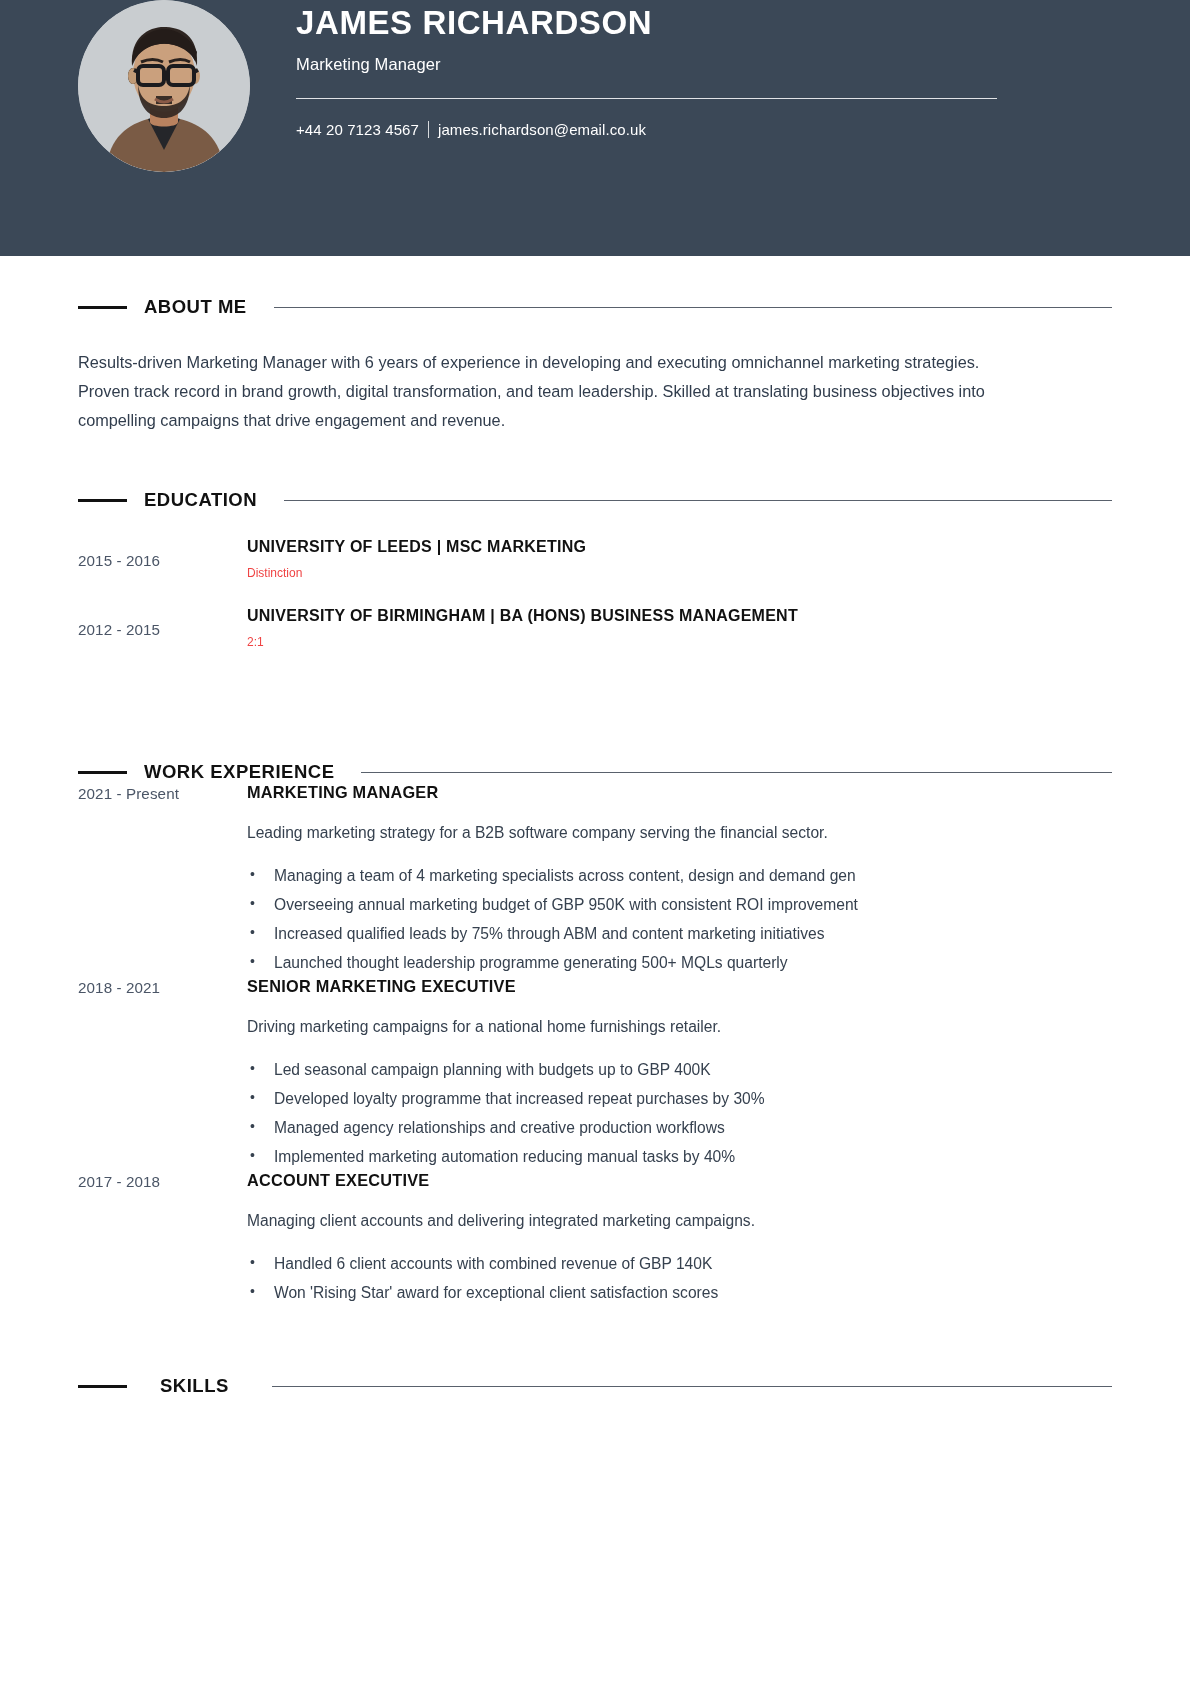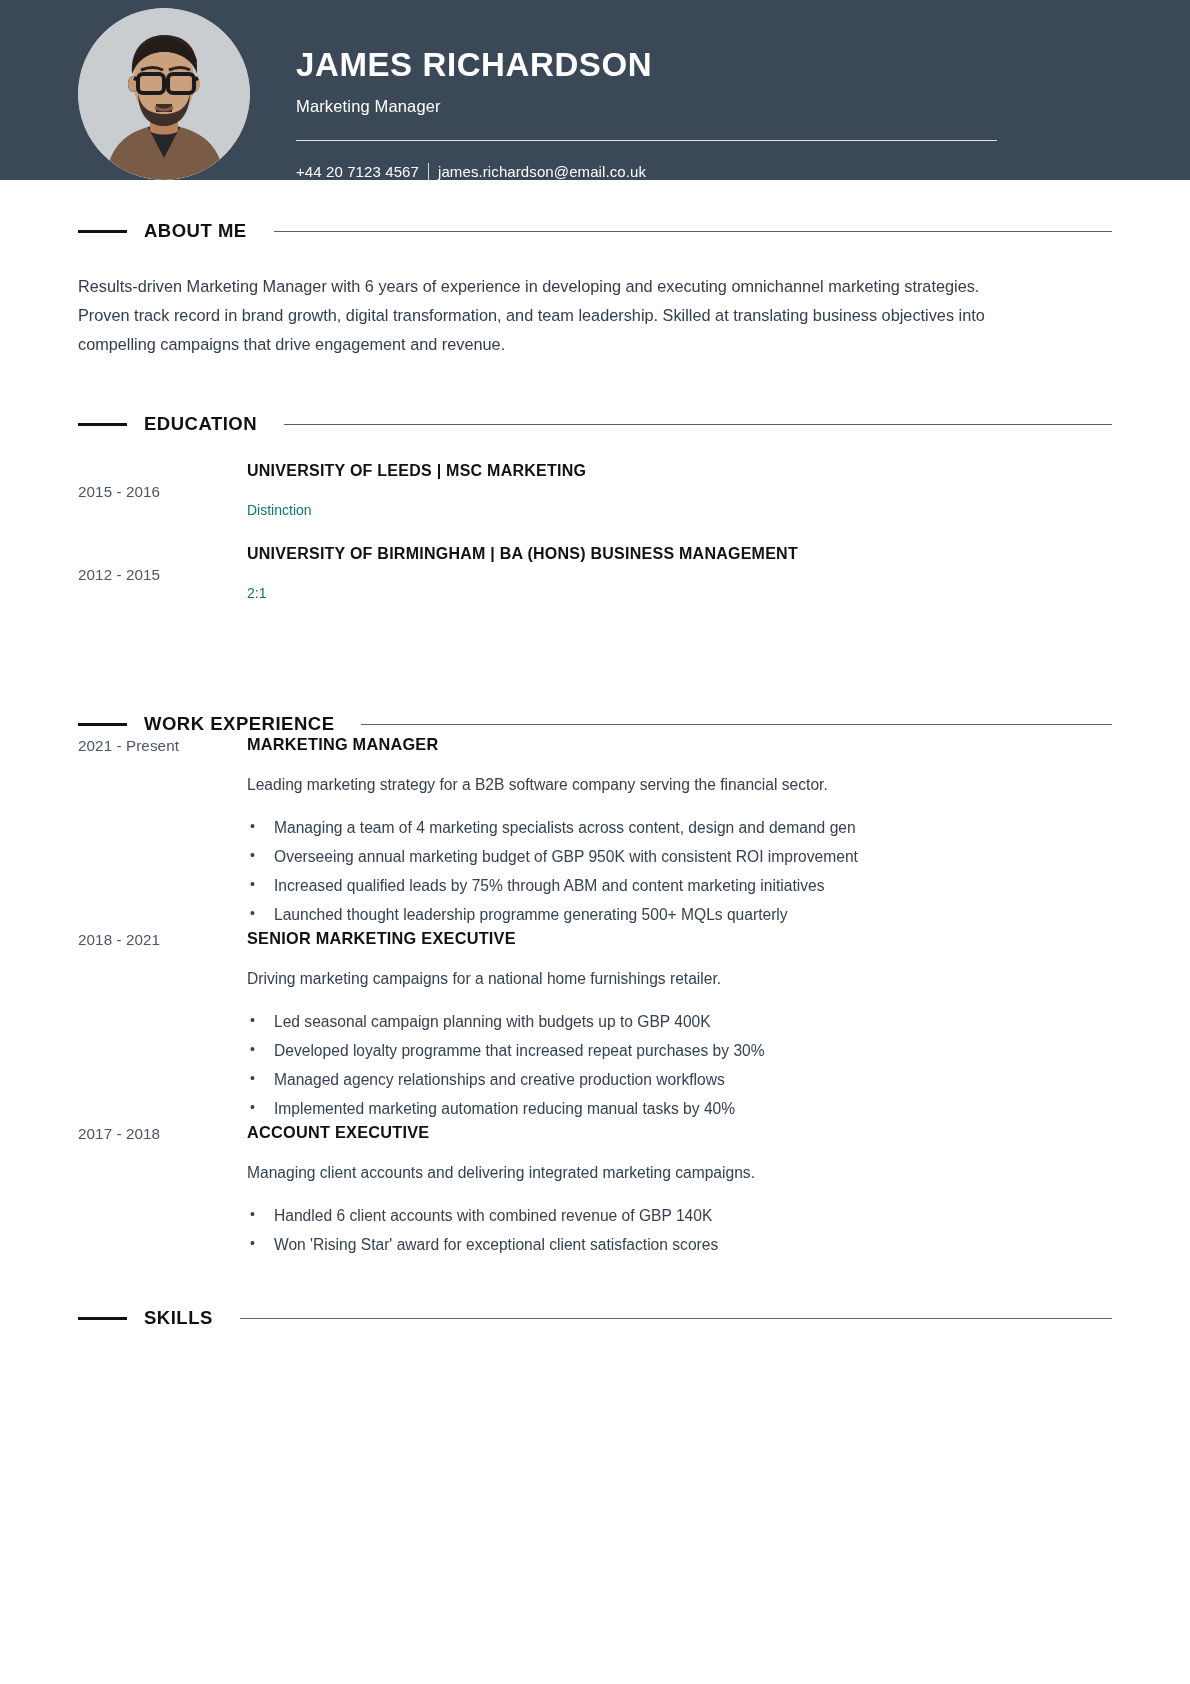--- a/index.html
+++ b/index.html
@@ -8,23 +8,23 @@
     width:1190px; height:1684px;
     font-family:"Liberation Sans", sans-serif;
     color:#2f3b4a;
     position:relative;
     overflow:hidden;
   }
 
   
   .header {
     background:#3b4857;
-    height:180px;
+    height:256px;
     display:flex;
-    align-items:flex-end;
+    align-items:flex-start;
     padding:0 0 0 78px;
     position:relative;
   }
   .avatar-wrap {
     width:172px; height:172px;
     border-radius:50%;
     overflow:hidden;
     flex:0 0 auto;
     background:#c9cdd0;
     position:relative;
@@ -127,23 +127,23 @@
     letter-spacing:0.1px;
   }
   .entry-main { flex:1 1 auto; }
   .entry-title {
     font-size:16px;
     font-weight:bold;
     color:#111111;
     letter-spacing:0.25px;
   }
   .entry-sub {
-    margin-top:22px;
-    font-size:14px;
-    color:#0f766e;
+    margin-top:10px;
+    font-size:12px;
+    color:#ef4444;
   }
 
   .work-head { margin-top:112px; }
   .job { display:flex; }
   .job-date {
     width:169px;
     flex:0 0 169px;
     font-size:15.2px;
     color:#4a5566;
     padding-top:2px;
@@ -172,21 +172,21 @@
   }
   .bullets li::before {
     content:"\2022";
     position:absolute;
     left:3px;
     top:-1px;
     font-size:14px;
     color:#36414f;
   }
 
-  .skills-head { margin-top:48px; }
+  .skills-head { margin-top:68px;gap:16px; }
 </style>
 </head>
 <body>
 
 <div class="header">
   <div class="avatar-wrap">
     <svg class="avatar-svg" viewBox="0 0 172 172">
       <defs>
         <clipPath id="circ">
             <circle cx="86" cy="86" r="86"></circle>

